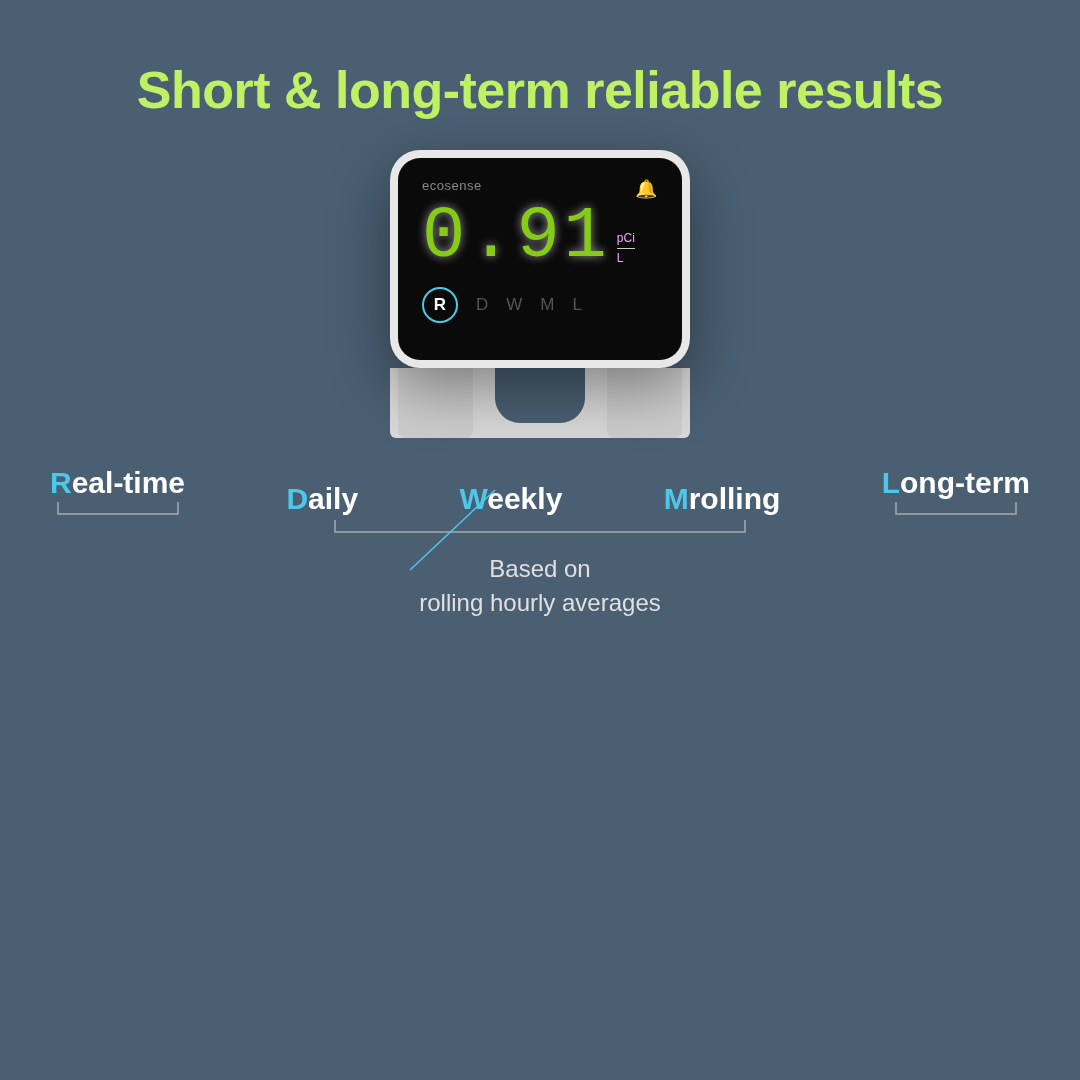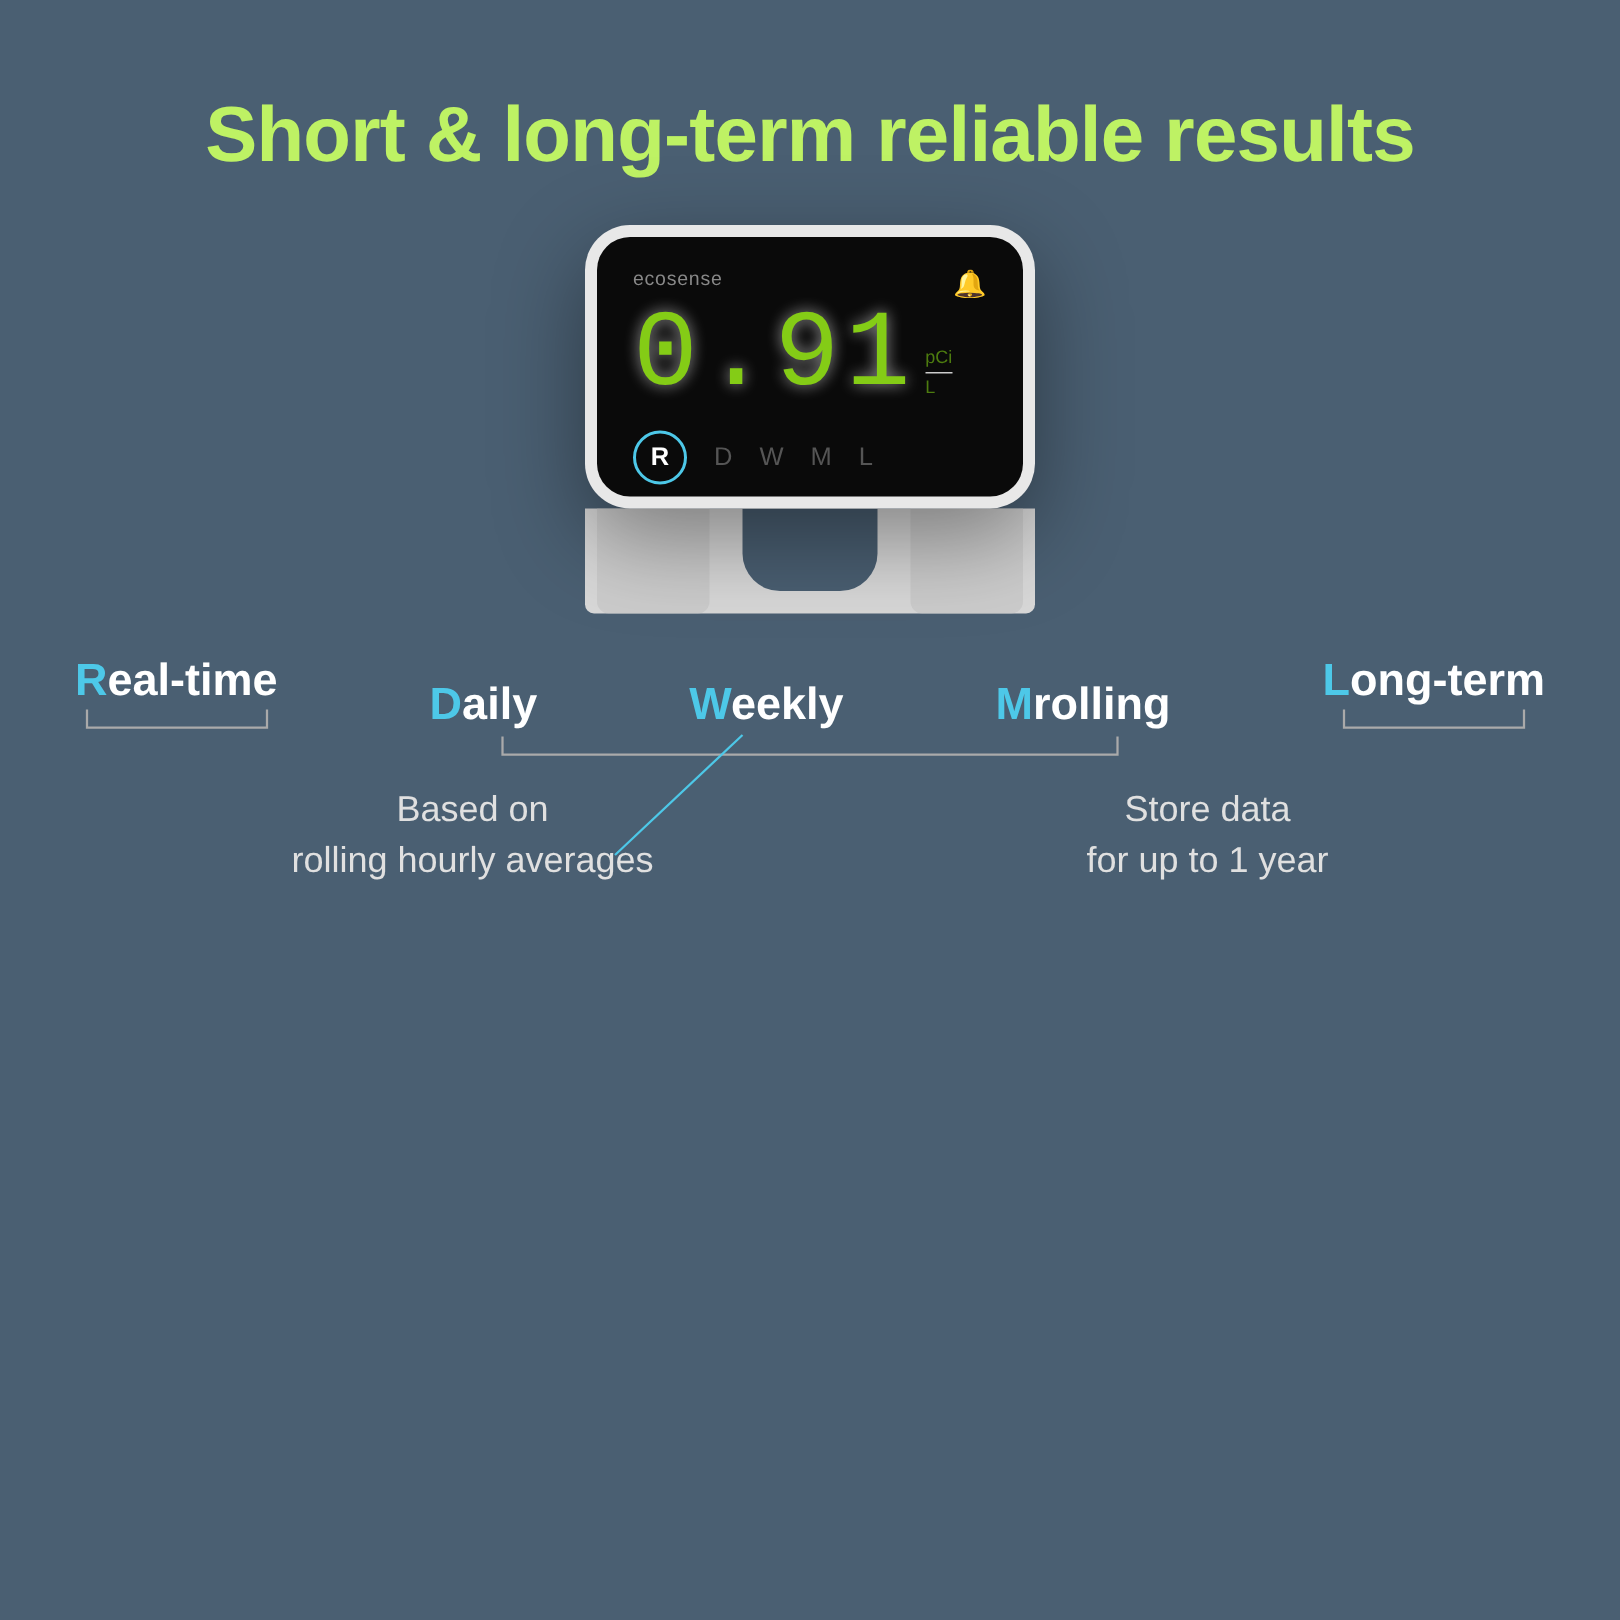--- a/index.html
+++ b/index.html
@@ -30,21 +30,21 @@
       background: #e8e8e8;
       border-radius: 30px;
       padding: 8px;
       box-shadow: 0 20px 60px rgba(0,0,0,0.4);
       position: relative;
     }
 
     .device-screen {
       background: #0a0a0a;
       border-radius: 22px;
-      padding: 20px 24px 8px;
+      padding: 20px 24px 37px;
       position: relative;
     }
 
     .screen-brand {
       color: #888;
       font-size: 13px;
       font-weight: 400;
       letter-spacing: 0.5px;
     }
 
@@ -68,21 +68,21 @@
       font-weight: 300;
       color: #84cc16;
       letter-spacing: 4px;
       font-family: 'Courier New', monospace;
       line-height: 1;
       
       text-shadow: 0 0 10px rgba(255,255,255,0.6);
     }
 
     .unit-display {
-      color: #4d7c0f;
+      color: #f0abfc;
       font-size: 13px;
       line-height: 1.2;
       margin-bottom: 8px;
       text-align: left;
     }
 
     .unit-display .unit-top {
       font-size: 12px;
     }
 
@@ -282,20 +282,14 @@
 <div class="desc-row">
 
 
   <div class="desc-group" style="width:280px;">
     <div class="desc-text">
       <span>Based on</span><br>
       <span>rolling hourly averages</span>
     </div>
   </div>
 
-  <div class="desc-group" style="width:200px;">
-    <div class="desc-text">
-      <span>Store data</span><br>
-      <span>for up to 1 year</span>
-    </div>
-  </div>
 
 </div>
 
 </body></html>

